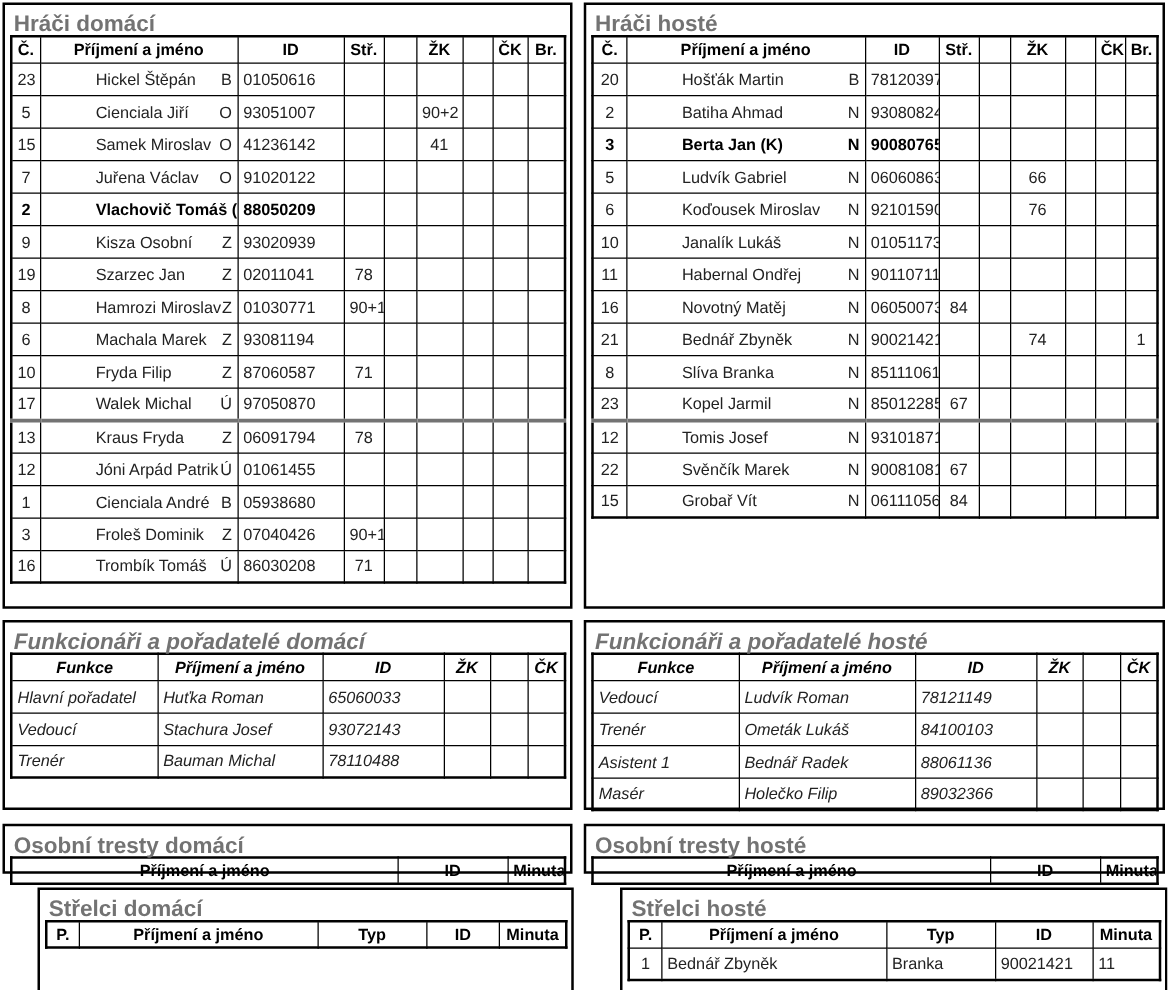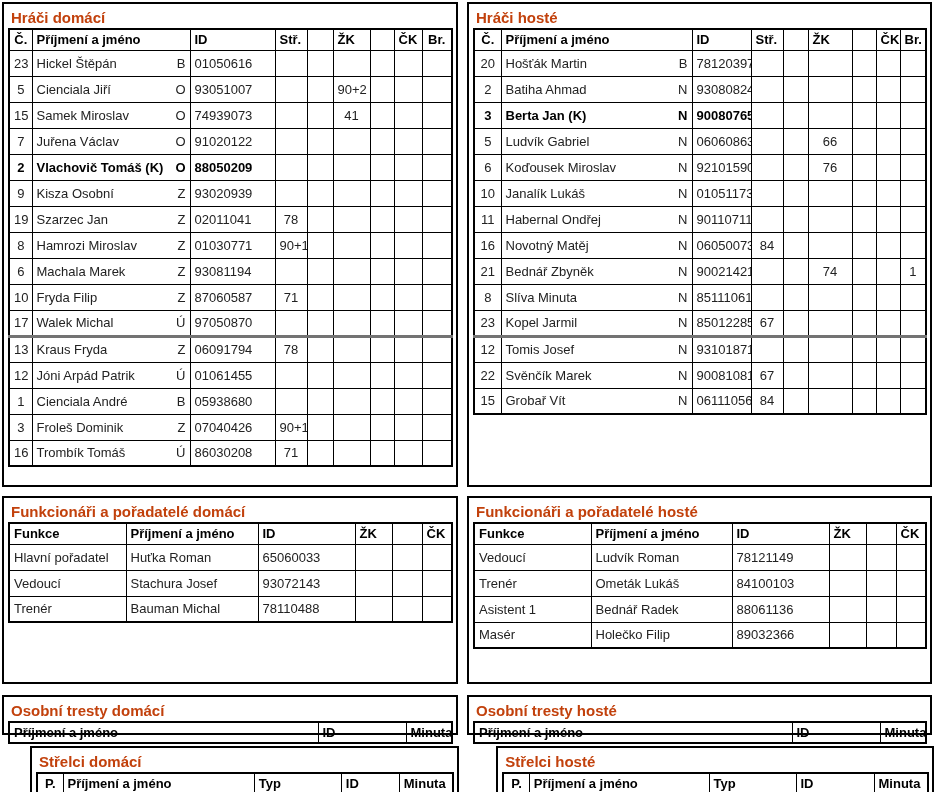--- a/index.html
+++ b/index.html
@@ -7,30 +7,30 @@
     font-family:"Liberation Sans", sans-serif; color:#222; }
   .page { width:934px; height:792px; padding-top:2px; padding-left:2px; }
   .row { display:flex; gap:9px; }
   .row.players   { margin-bottom:9px; }
   .row.officials { margin-bottom:11px; }
   .row.penalties { margin-bottom:11px; }
   .box { border:2px solid #000; background:#fff; padding:3px 3px 2px 4px; }
   .box.home { width:456px; }
   .box.away { width:465px; }
   .h-players   { height:485px; }
-  .h-officials { height:188px; }
+  .h-officials { height:152px;font-style:italic; }
   .h-penalties { height:40px; }
   .h-scorers   { height:92px;margin-left:28px; }
-  .title { font-size:15px; font-weight:bold; color:#c2410c; padding:2px 0 4px 3px; height:21px; white-space:nowrap; }
+  .title { font-size:18px; font-weight:bold; color:#737373; padding:2px 0 4px 3px; height:21px; white-space:nowrap; }
   table { width:100%; border-collapse:collapse; table-layout:fixed; border:2px solid #000; }
   th, td { border:1px solid #000; font-size:13px; padding:0 4px; overflow:hidden; white-space:nowrap; vertical-align:middle; }
-  th { height:21px; text-align:left; font-weight:bold; color:#000; }
+  th { height:21px; text-align:center; font-weight:bold; color:#000; }
   td { height:26px; }
   .ctr { text-align:center; }
-  .namecell { display:flex; justify-content:space-between; align-items:flex-start; }
+  .namecell { display:flex; justify-content:space-between; align-items:flex-start;margin-left:40px; }
   tr.bold td, tr.bold td span { font-weight:bold; color:#000; }
   tr.sep td { border-top:3px solid #737373; }
 </style>
 </head>
 <body>
 
 <div class="page">
 
   <div class="row players">
     <section class="box home h-players">
@@ -96,21 +96,21 @@
   </tr>
 
   <tr>
     <td class="ctr">15</td>
     <td>
       <div class="namecell">
         <span>Samek Miroslav</span>
         <span>O</span>
       </div>
     </td>
-    <td>74939073</td>
+    <td>41236142</td>
     <td class="ctr"></td>
     <td></td>
     <td class="ctr">41</td>
     <td></td>
     <td class="ctr"></td>
     <td class="ctr"></td>
   </tr>
 
   <tr>
     <td class="ctr">7</td>
@@ -514,21 +514,21 @@
     <td class="ctr">74</td>
     <td></td>
     <td class="ctr"></td>
     <td class="ctr">1</td>
   </tr>
 
   <tr>
     <td class="ctr">8</td>
     <td>
       <div class="namecell">
-        <span>Slíva Minuta</span>
+        <span>Slíva Branka</span>
         <span>N</span>
       </div>
     </td>
     <td>85111061</td>
     <td class="ctr"></td>
     <td></td>
     <td class="ctr"></td>
     <td></td>
     <td class="ctr"></td>
     <td class="ctr"></td>

